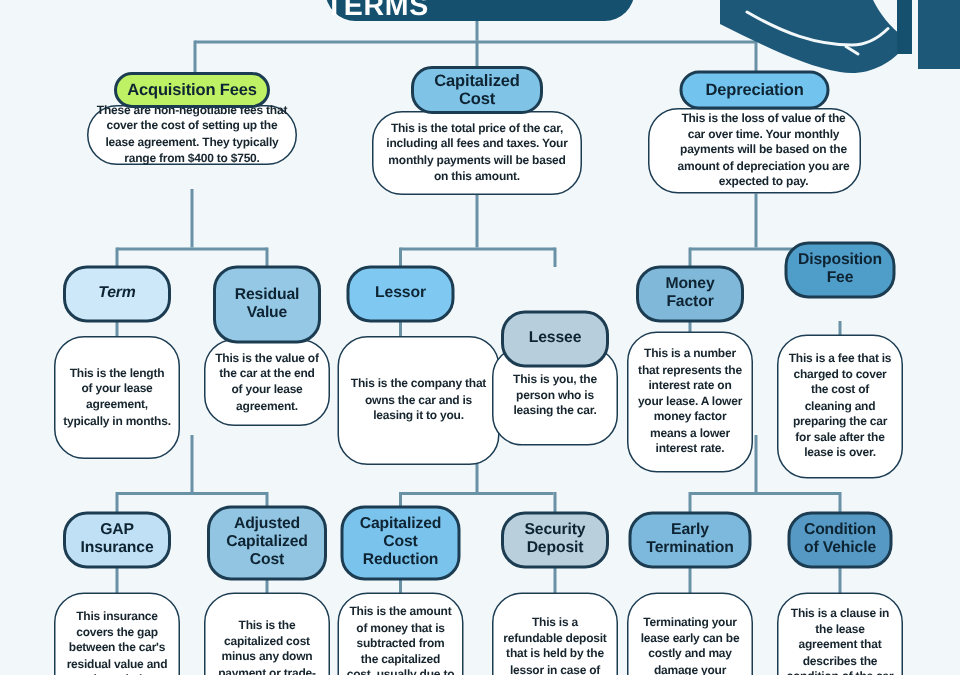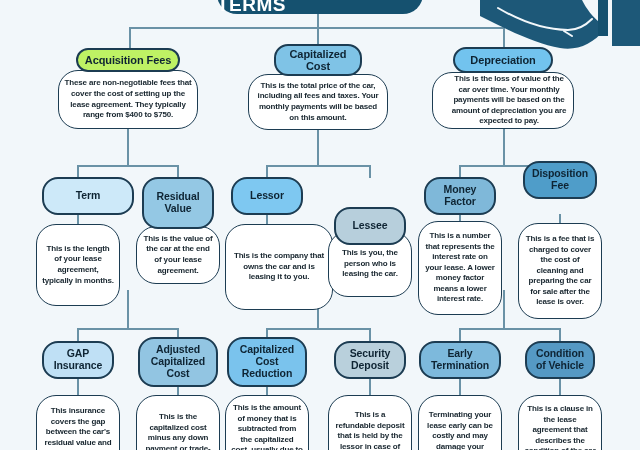--- a/index.html
+++ b/index.html
@@ -78,29 +78,29 @@
   <div class="c" style="left:559px;top:328px;width:1.5px;height:14px;"></div>
 
   <div class="c" style="left:77px;top:378px;width:1.5px;height:18px;"></div>
   <div class="c" style="left:177px;top:378px;width:1.5px;height:18px;"></div>
   <div class="c" style="left:266px;top:378px;width:1.5px;height:18px;"></div>
   <div class="c" style="left:369px;top:378px;width:1.5px;height:18px;"></div>
   <div class="c" style="left:459px;top:378px;width:1.5px;height:18px;"></div>
   <div class="c" style="left:559px;top:378px;width:1.5px;height:18px;"></div>
 
   <div class="p p1" style="left: 76px; top: 48px; width: 104px; height: 24px; background-color: #bef264;">Acquisition Fees</div>
-  <div class="d" style="left:58px;top:70px;width:140px;height:59px;">These are non-negotiable fees that cover the cost of setting up the lease agreement. They typically range from $400 to $750.</div>
+  <div class="d" style="left:58px;top:70px;width:140px;height:40px;">These are non-negotiable fees that cover the cost of setting up the lease agreement. They typically range from $400 to $750.</div>
 
   <div class="p p1" style="left: 274px; top: 44px; width: 88px; height: 32px; background-color: rgb(127, 195, 230);">Capitalized Cost</div>
   <div class="d" style="left:248px;top:74px;width:140px;height:56px;">This is the total price of the car, including all fees and taxes. Your monthly payments will be based on this amount.</div>
 
   <div class="p p1" style="left: 453px; top: 47px; width: 100px; height: 26px; background-color: rgb(114, 195, 238);">Depreciation</div>
   <div class="d" style="left:432px;top:72px;width:142px;height:57px;padding-left:17px;">This is the loss of value of the car over time. Your monthly payments will be based on the amount of depreciation you are expected to pay.</div>
 
-  <div class="p" style="left: 42px; top: 177px; width: 92px; height: 38px; background-color: rgb(205, 233, 249);">Term</div>
+  <div class="p" style="left: 42px; top: 177px; width: 72px; height: 38px; background-color: rgb(205, 233, 249); font-style: italic;">Term</div>
   <div class="d" style="left:36px;top:224px;width:84px;height:82px;">This is the length of your lease agreement, typically in months.</div>
 
   <div class="p" style="left: 142px; top: 177px; width: 72px; height: 52px; background-color: rgb(148, 200, 228);">Residual Value</div>
   <div class="d" style="left:136px;top:226px;width:84px;height:58px;">This is the value of the car at the end of your lease agreement.</div>
 
   <div class="p" style="left: 231px; top: 177px; width: 72px; height: 38px; background-color: rgb(126, 200, 241);">Lessor</div>
   <div class="d" style="left:225px;top:224px;width:108px;height:86px;">This is the company that owns the car and is leasing it to you.</div>
 
   <div class="p" style="left: 334px; top: 177px; width: 72px; height: 38px; background-color: rgb(183, 207, 220); margin-top: 30px;">Lessee</div>
   <div class="d" style="left:328px;top:231px;width:84px;height:66px;">This is you, the person who is leasing the car.</div>

